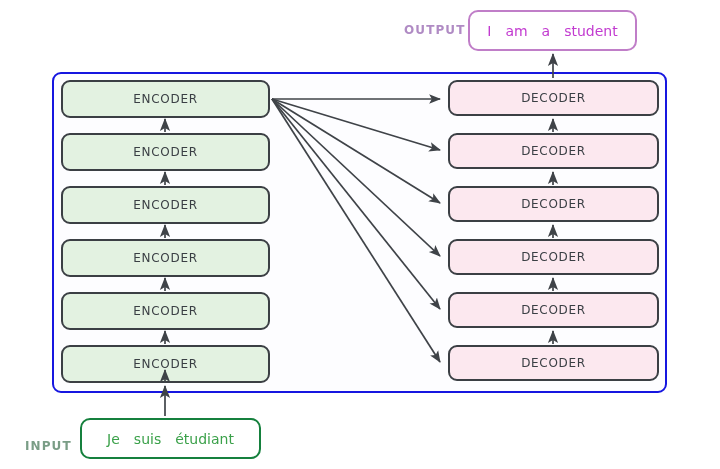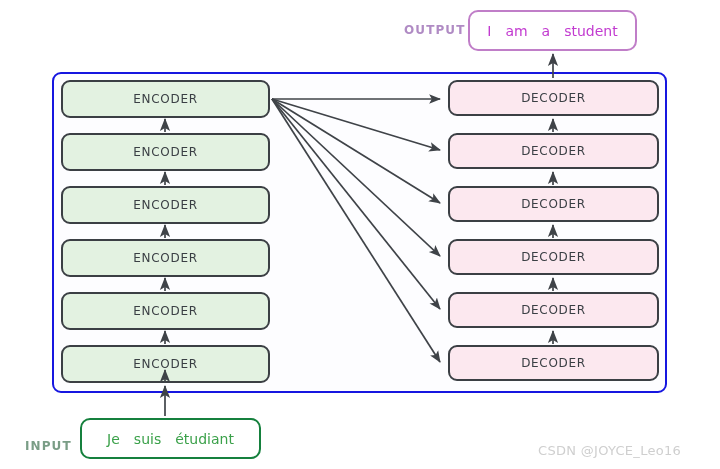--- a/index.html
+++ b/index.html
@@ -170,21 +170,20 @@
   <div class="io-label label-input">INPUT</div>
 
   <div class="io-box input-box">
     <div class="words">
       <span>Je</span>
       <span>suis</span>
       <span>étudiant</span>
     </div>
   </div>
 
-  <div class="watermark">CSDN @JOYCE_Leo16</div>
 
   <svg id="arrows" viewBox="0 0 720 469" xmlns="http://www.w3.org/2000/svg">
     <defs>
       <marker id="ah" markerWidth="8" markerHeight="8" refX="6.4" refY="3.1" orient="auto" markerUnits="strokeWidth">
         <path d="M0,0.3 L7,3.1 L0,5.9 L1.6,3.1 z" fill="#3f4348"></path>
       </marker>
       <marker id="ahs" markerWidth="9" markerHeight="9" refX="7" refY="3.4" orient="auto" markerUnits="strokeWidth">
         <path d="M0,0.4 L7.6,3.4 L0,6.4 L1.7,3.4 z" fill="#3f4348"></path>
       </marker>
     </defs>

